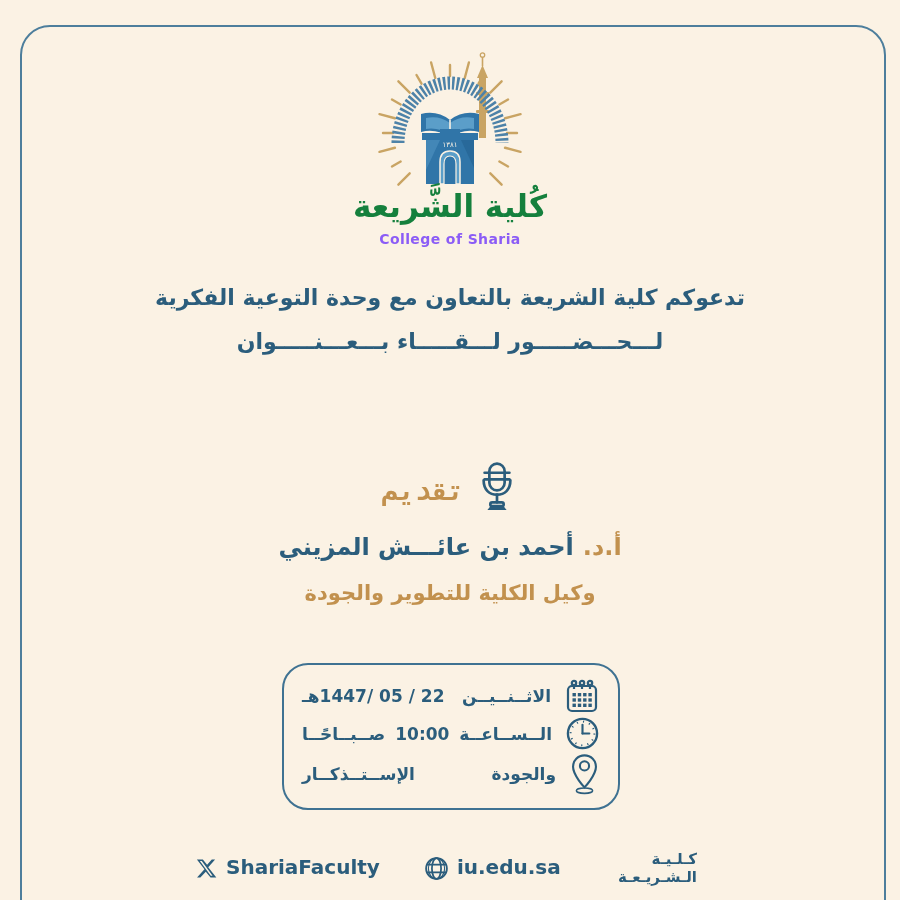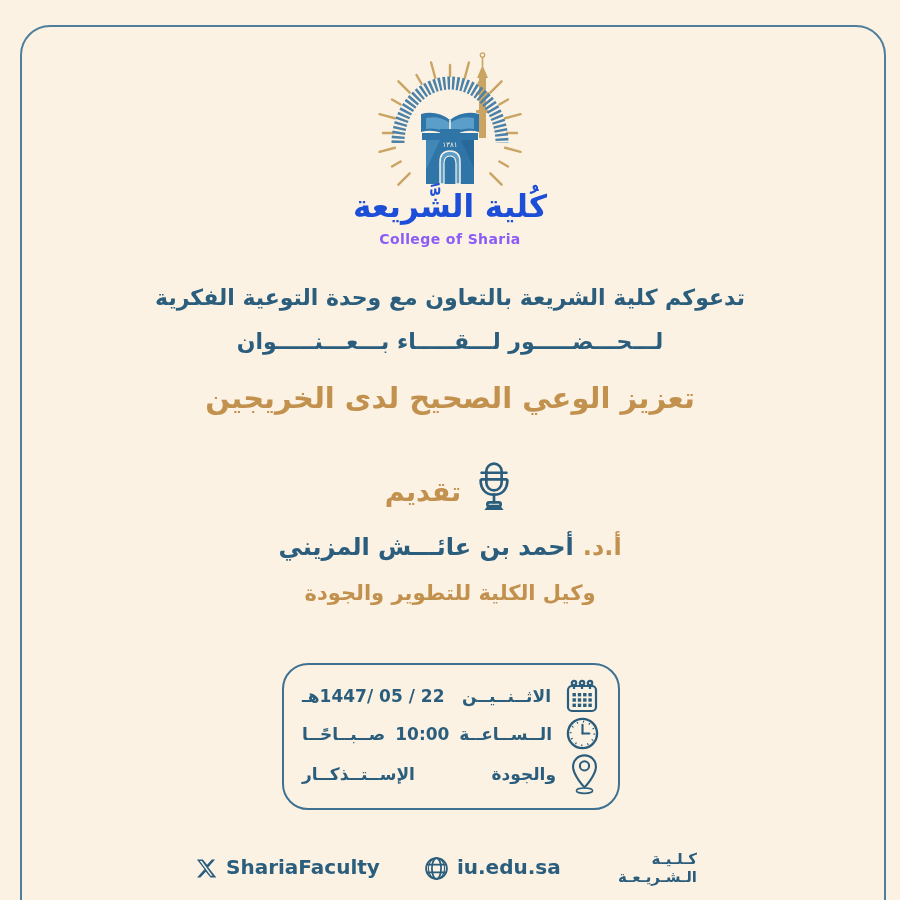--- a/index.html
+++ b/index.html
@@ -12,33 +12,33 @@
   .poster{position:absolute;inset:0;}
   .frame{
     position:absolute;left:20px;top:25px;width:862px;height:920px;
     border:2px solid #4d7e9c;border-radius:30px;
     pointer-events:none;
   }
   .centered{position:absolute;left:0;right:0;text-align:center;}
   
   .logo-block{top:48px;}
   .calligraphy{
-    margin-top:0px;font-size:31px;font-weight:bold;color:#1d4ed8;
+    margin-top:0px;font-size:31px;font-weight:bold;color:#15803d;
     letter-spacing:0px;
   }
   .college-en{
     margin-top:7px;font-size:14px;font-weight:bold;color:#8b5cf6;letter-spacing:.4px;
   }
   
   .line1{top:285px;font-size:22px;font-weight:600;color:#2b5d7c;}
   .line2{top:329px;font-size:22px;font-weight:600;color:#2b5d7c;}
   .title{top:381px;font-size:29px;font-weight:bold;color:#c2914e;margin:0;}
   
   .presenter-row{
-    top:461px;display:flex;justify-content:center;align-items:center;gap:12px;
+    top:461px;display:flex;justify-content:center;align-items:center;gap:12px;font-family:Liberation Mono, monospace;
   }
   .presenter-label{font-size:27px;font-weight:600;color:#c2914e;padding-top:6px;}
   .name-row{
     top:533px;display:flex;justify-content:center;align-items:center;gap:9px;
     font-size:24px;font-weight:bold;color:#2b5d7c;
   }
   .honorific{color:#c2914e;}
   .role{top:581px;font-size:21px;font-weight:600;color:#c2914e;text-align:center;}
   
   .details-box{
@@ -119,21 +119,20 @@
         <path d="M89 136 V116 Q89 108 95 108 Q101 108 101 116 V136" fill="#3075a8" stroke="#fbf2e4" stroke-width="1.2"></path>
       </g>
     </svg>
     <div class="calligraphy" dir="rtl">كُلية الشَّريعة</div>
     <div class="college-en">College of Sharia</div>
   </div>
 
   <div class="centered line1" dir="rtl">تدعوكم كلية الشريعة بالتعاون مع وحدة التوعية الفكرية</div>
   <div class="centered line2" dir="rtl">لـــحـــضـــــور لـــقـــــاء بـــعـــنـــــوان</div>
 
-  <h1 class="centered title" dir="rtl">تعزيز الوعي الصحيح لدى الخريجين</h1>
 
   <div class="centered presenter-row" dir="rtl">
     <svg width="42" height="54" viewBox="0 0 44 56" fill="none" stroke="#2b5d7c" stroke-width="2.8" stroke-linecap="round">
       <rect x="14" y="2.5" width="16" height="28" rx="8"></rect>
       <line x1="9" y1="12" x2="35" y2="12"></line>
       <line x1="9" y1="19" x2="35" y2="19"></line>
       <path d="M8 20 C8 30 14 35 22 35 C30 35 36 30 36 20"></path>
       <line x1="22" y1="35" x2="22" y2="43"></line>
       <rect x="15" y="43" width="14" height="4" rx="2"></rect>
       <path d="M12 51 H32 L29 47 H15 Z" fill="#2b5d7c" stroke="none"></path>

